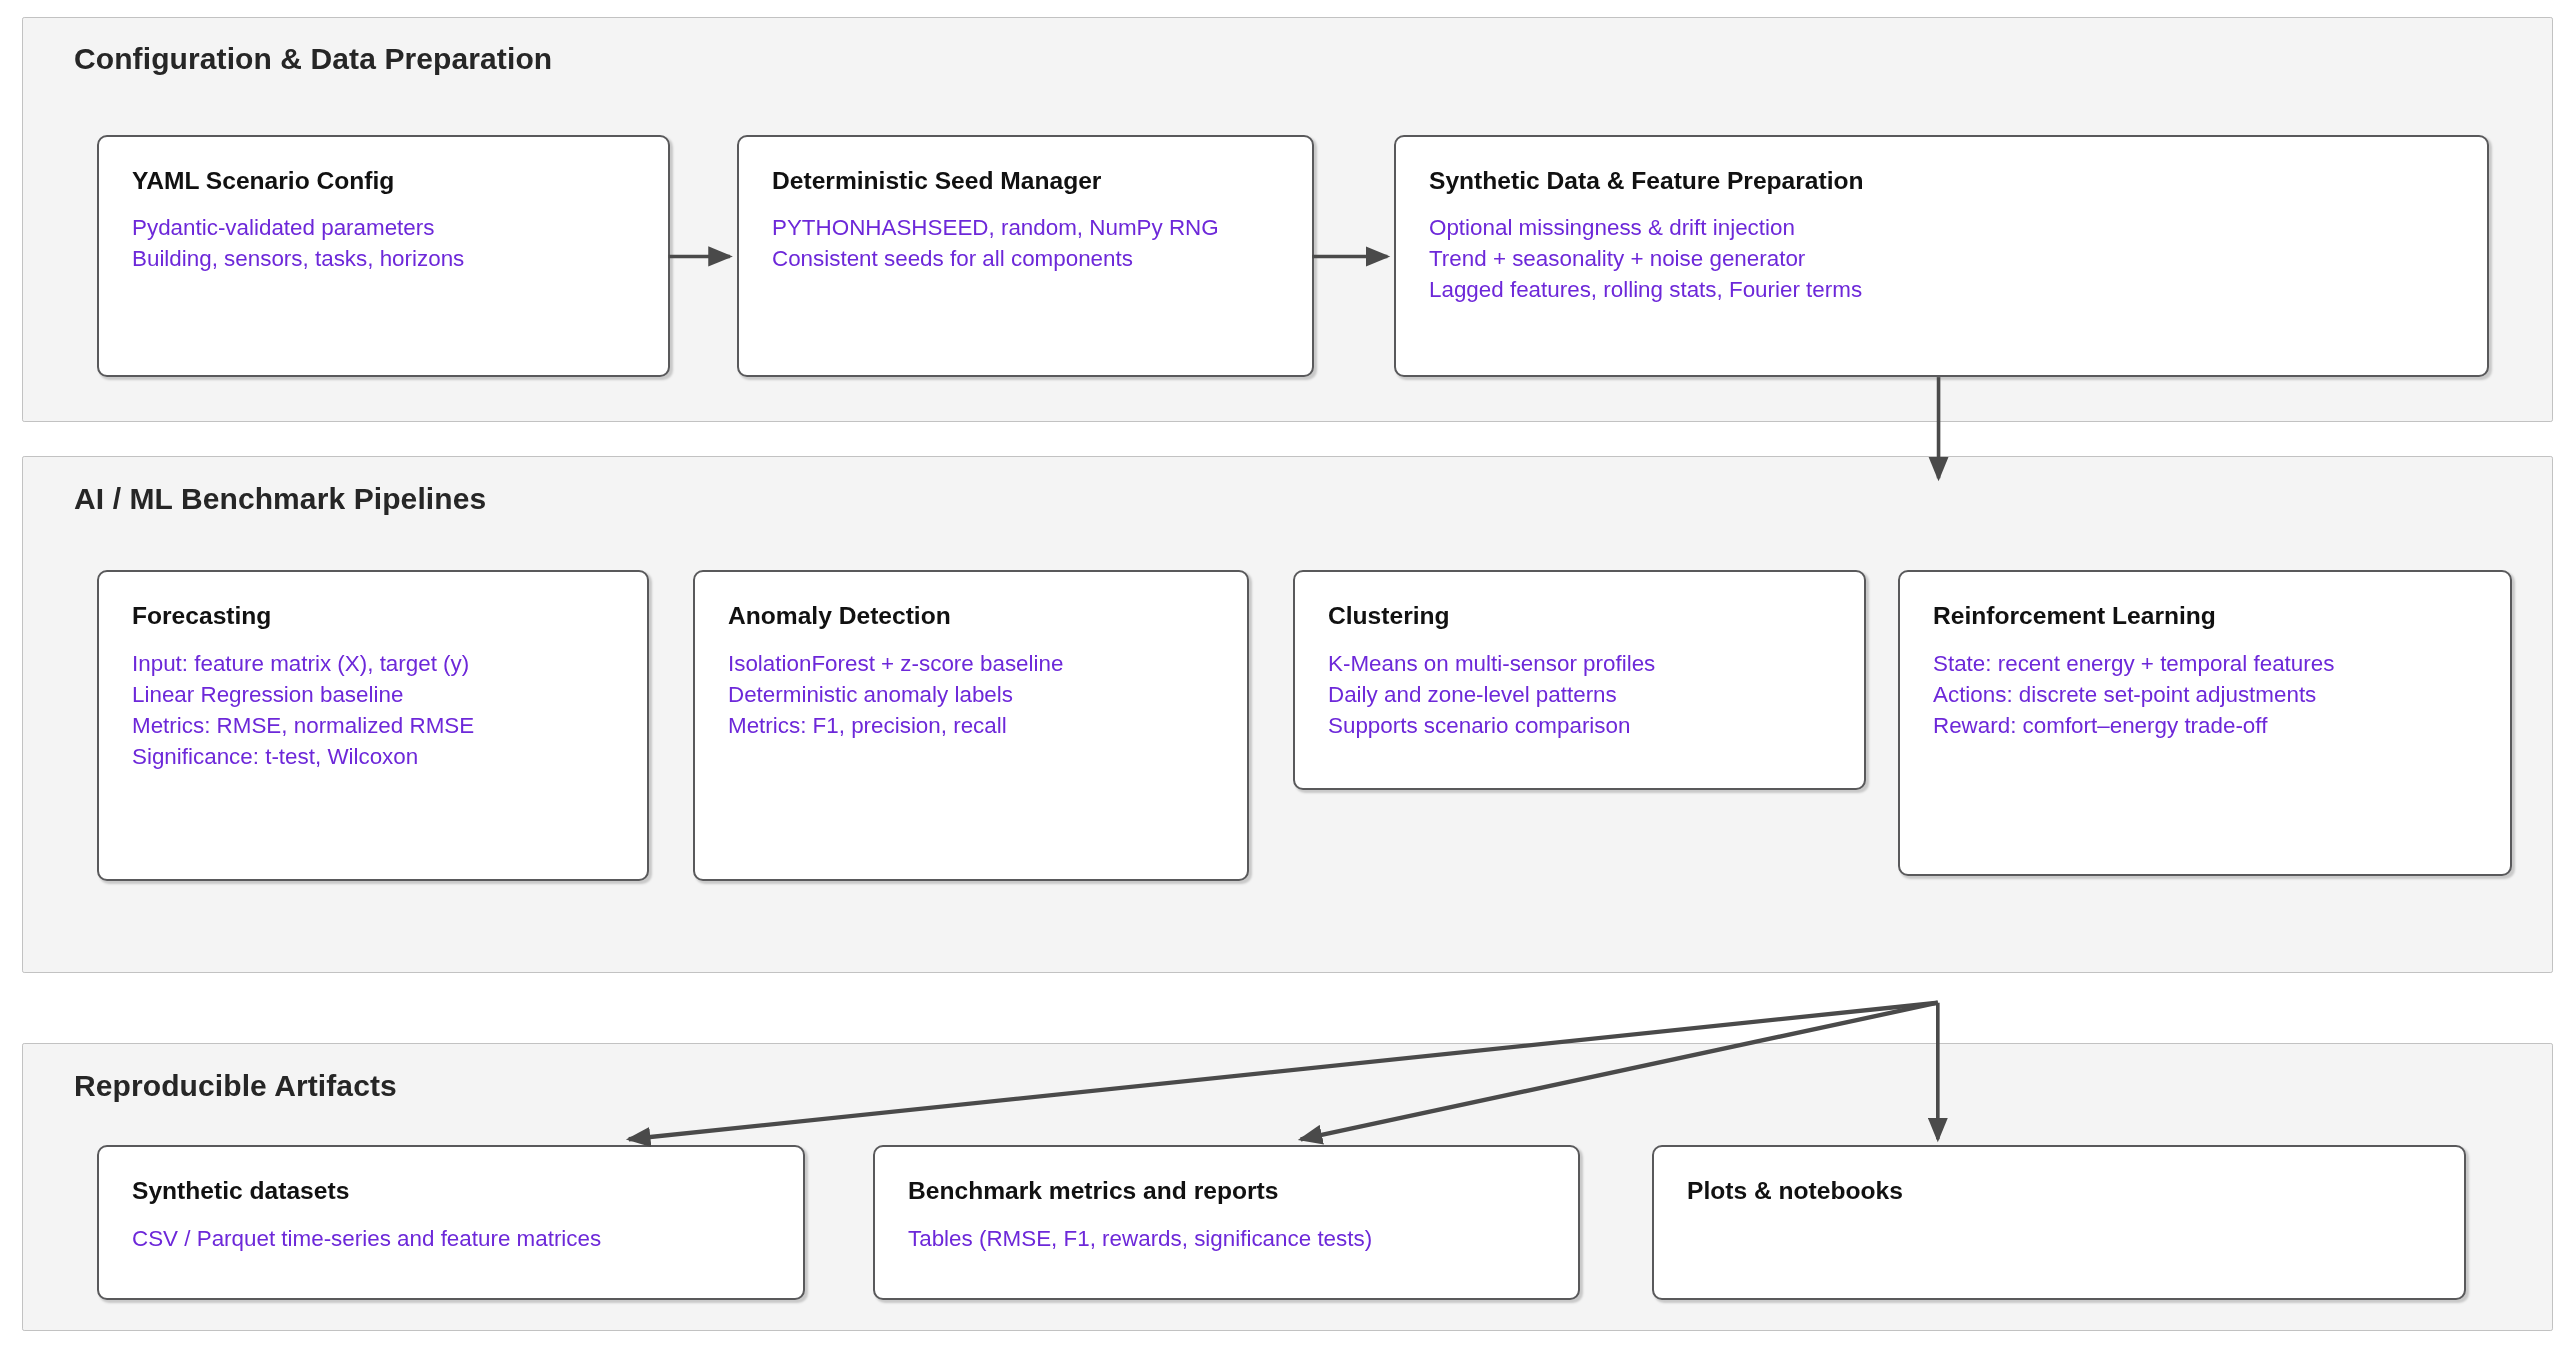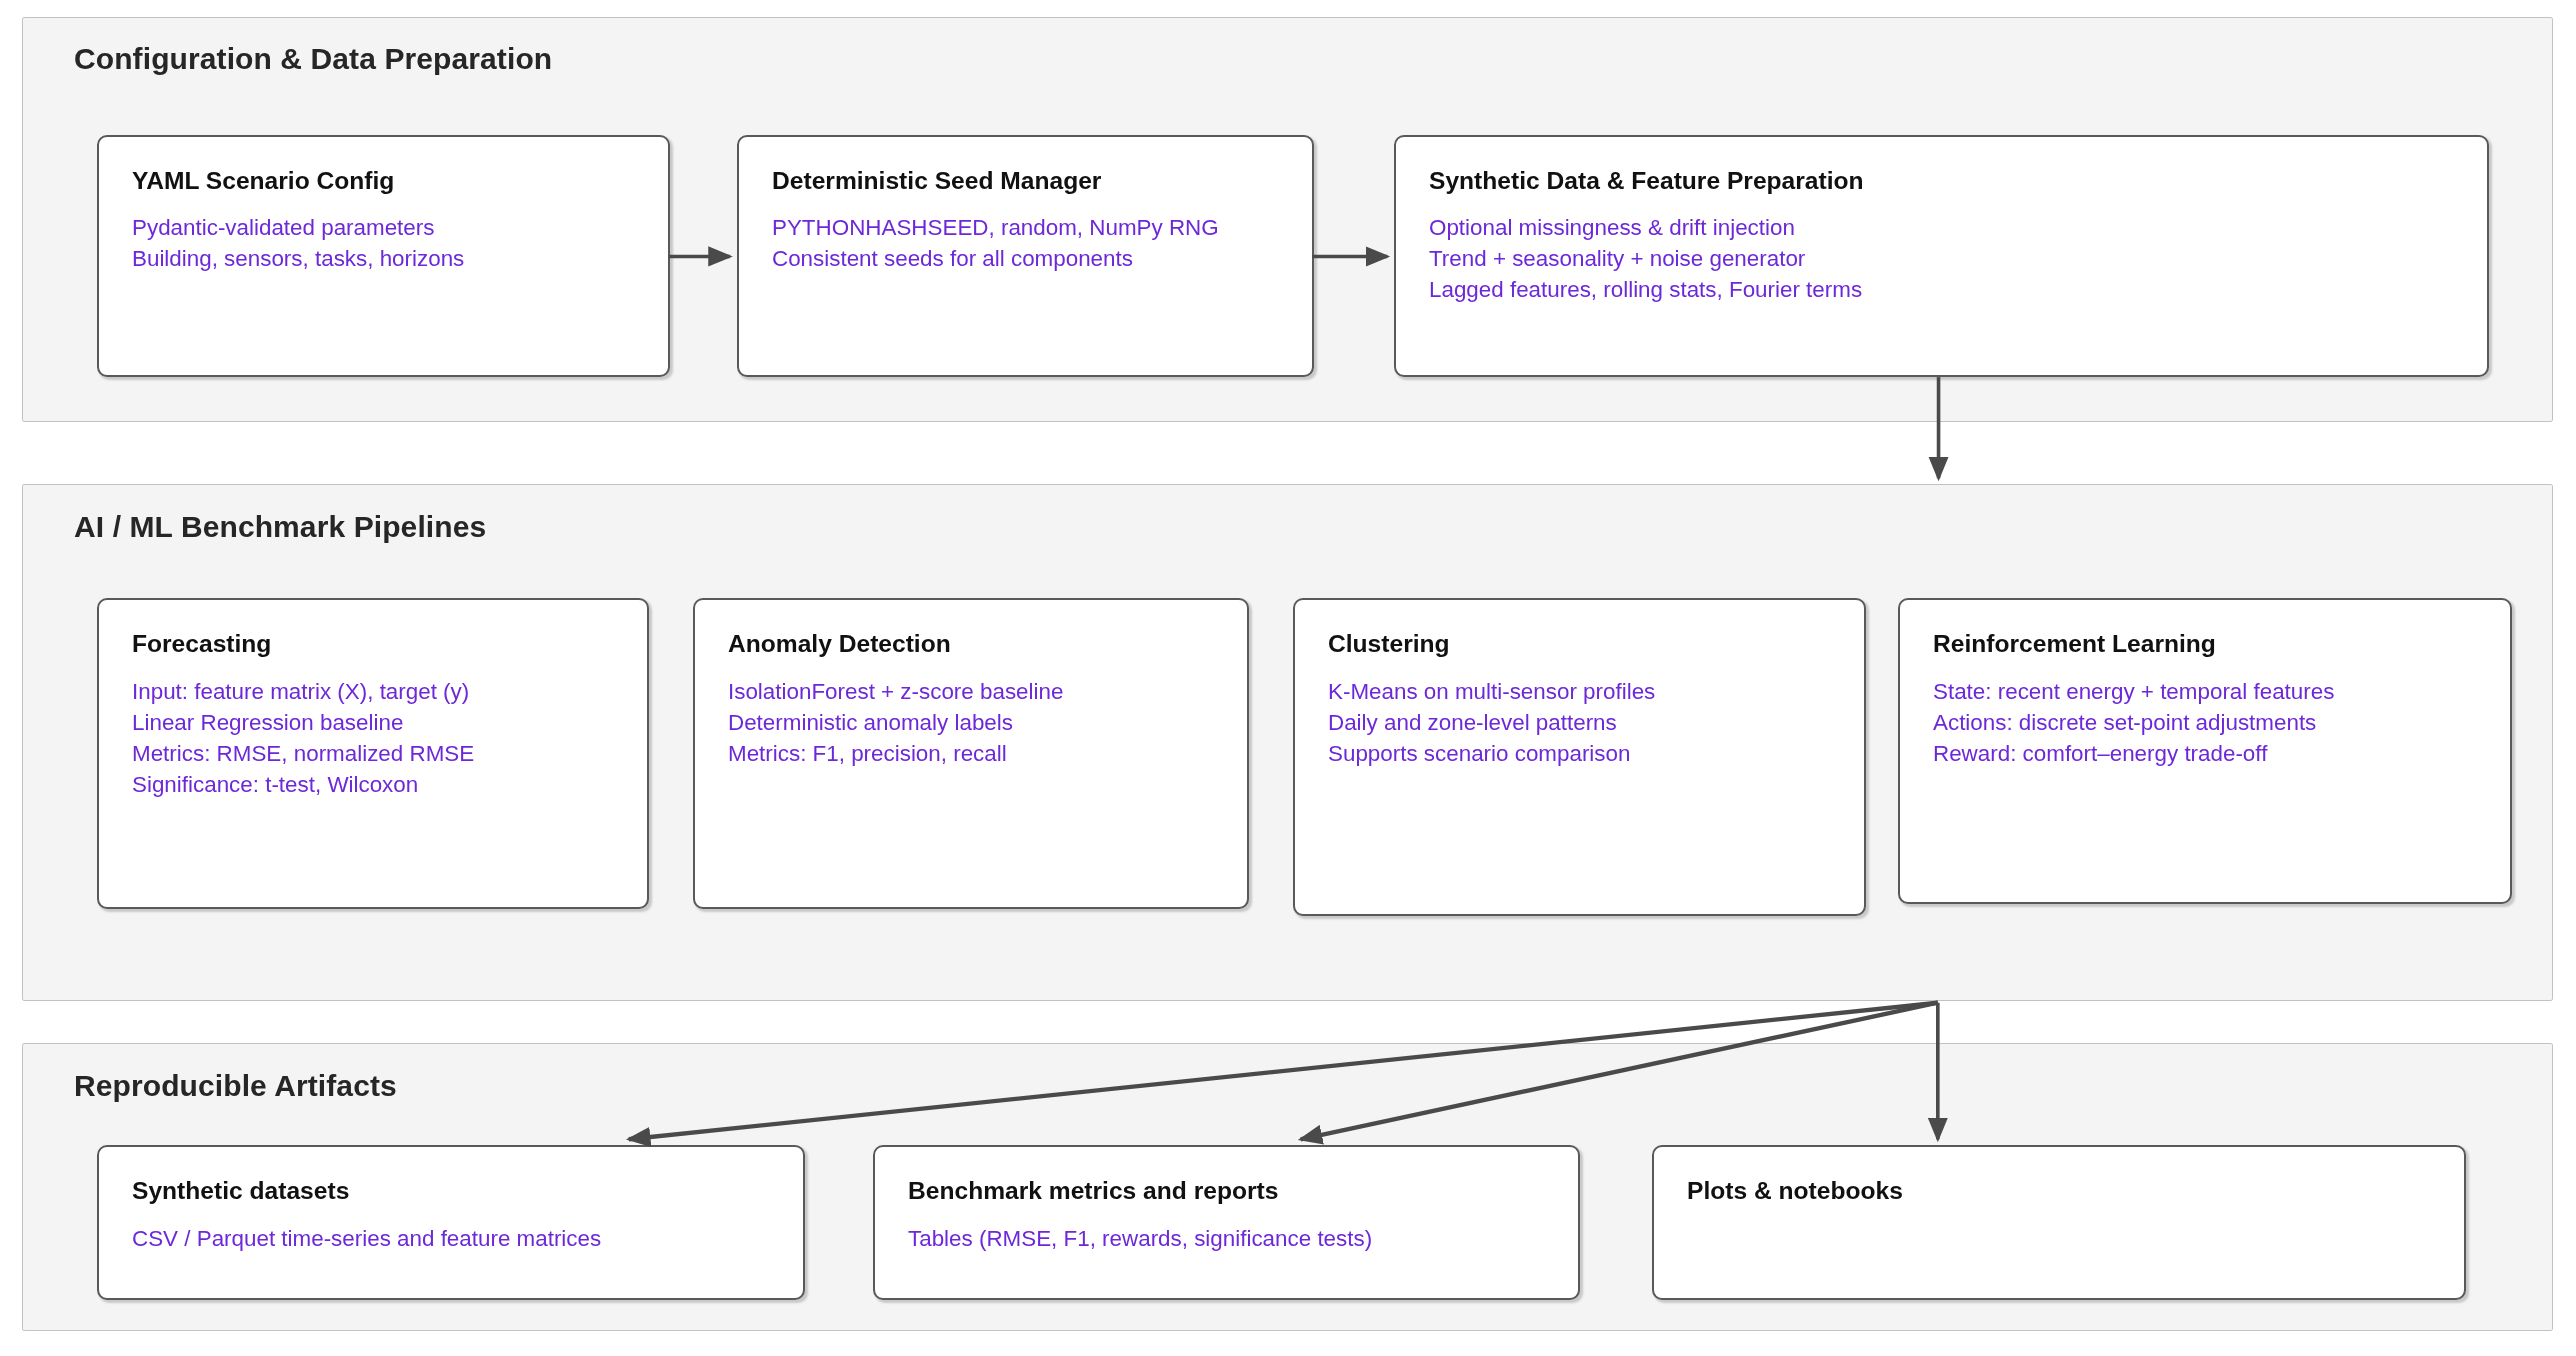--- a/index.html
+++ b/index.html
@@ -18,21 +18,21 @@
   .band {
     position: absolute;
     left: 22px;
     width: 2531px;
     background: #f4f4f4;
     border: 1.4px solid #c2c2c2;
     border-radius: 2.2px;
     box-sizing: border-box;
   }
   #band-config    { top: 16.6px;   height: 405px; }
-  #band-pipelines { top: 484px;  height: 517px; }
+  #band-pipelines { top: 456px;  height: 517px; }
   #band-artifacts { top: 1043px; height: 288px; }
 
   .band-title {
     position: absolute;
     left: 51px;
     top: 24.6px;
     margin: 0;
     font-size: 30px;
     font-weight: 700;
     color: #262626;
@@ -61,21 +61,21 @@
   }
 
   
   #node-yaml  { left: 74px;  top: 117px; width: 573px;  height: 242px; }
   #node-seed  { left: 714px;  top: 117px; width: 577px;  height: 242px; }
   #node-synth { left: 1371px; top: 117px; width: 1095px; height: 242px; }
 
   
   #node-forecasting { left: 74px;  top: 113px; width: 552px; height: 311px; }
   #node-anomaly     { left: 670px;  top: 113px; width: 556px; height: 311px; }
-  #node-clustering  { left: 1270px; top: 113px; width: 573px; height: 318px; }
+  #node-clustering  { left: 1270px; top: 113px; width: 573px; height: 220px; }
   #node-rl          { left: 1875px; top: 113px; width: 614px; height: 306px; }
 
   
   #node-datasets  { left: 74px;  top: 101px; width: 708px;  height: 155px; }
   #node-metrics   { left: 850px; top: 101px; width: 707px;  height: 155px; }
   #node-plots     { left: 1629px; top: 101px; width: 814px; height: 155px; }
 
   .arrow-layer {
     position: absolute;
     left: 0;

